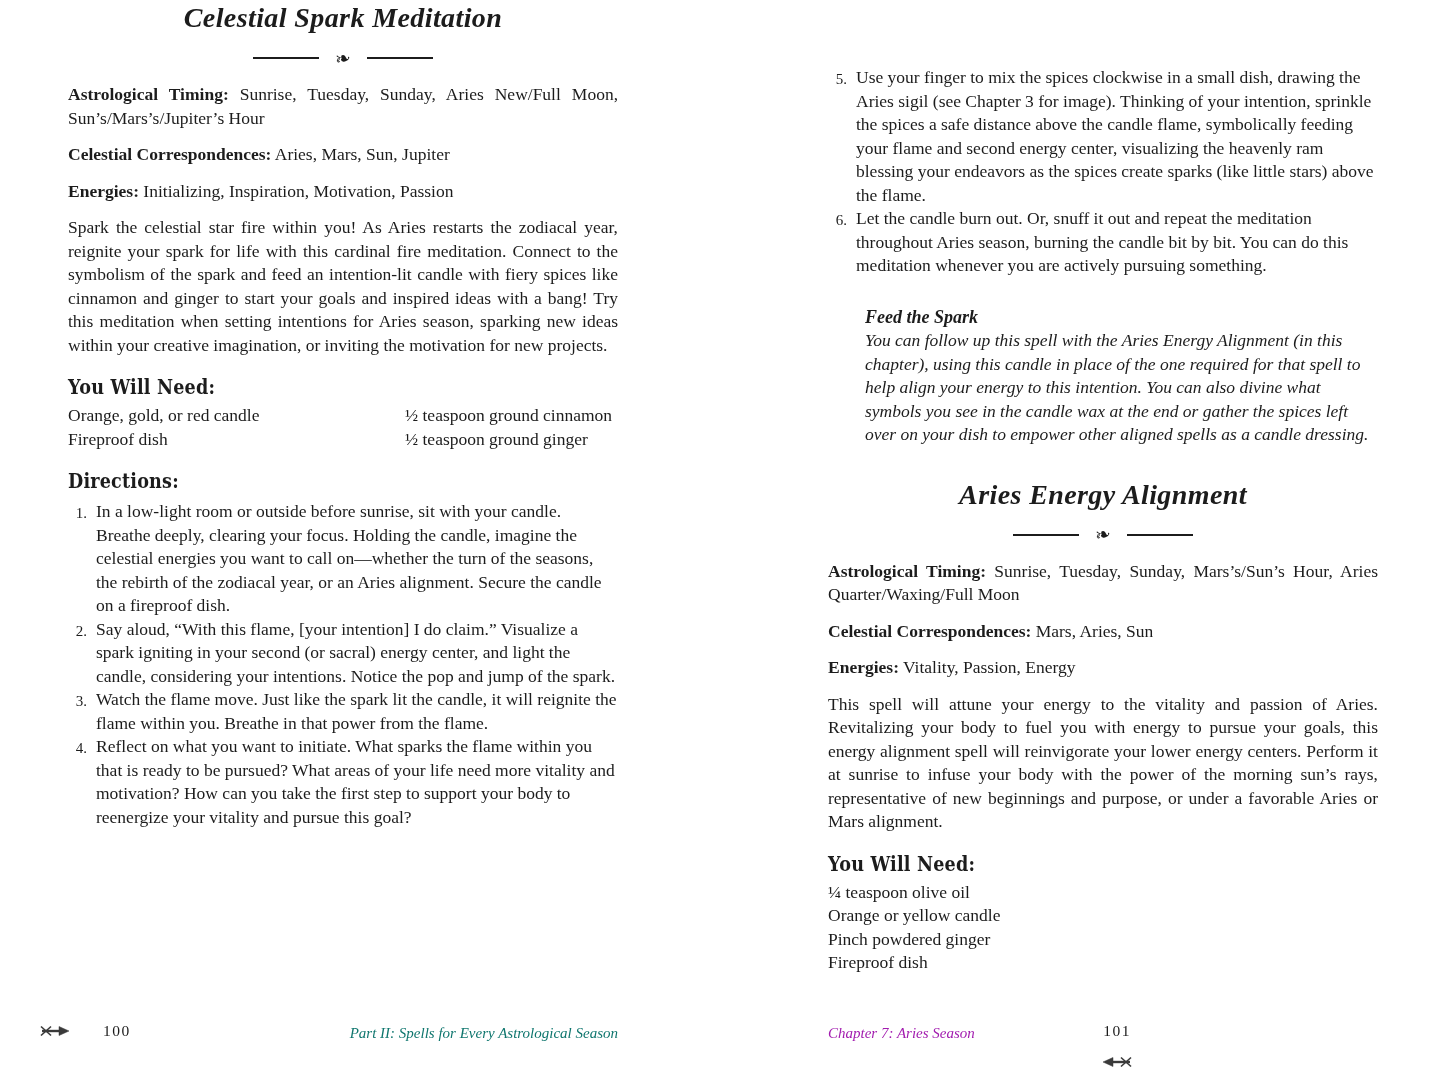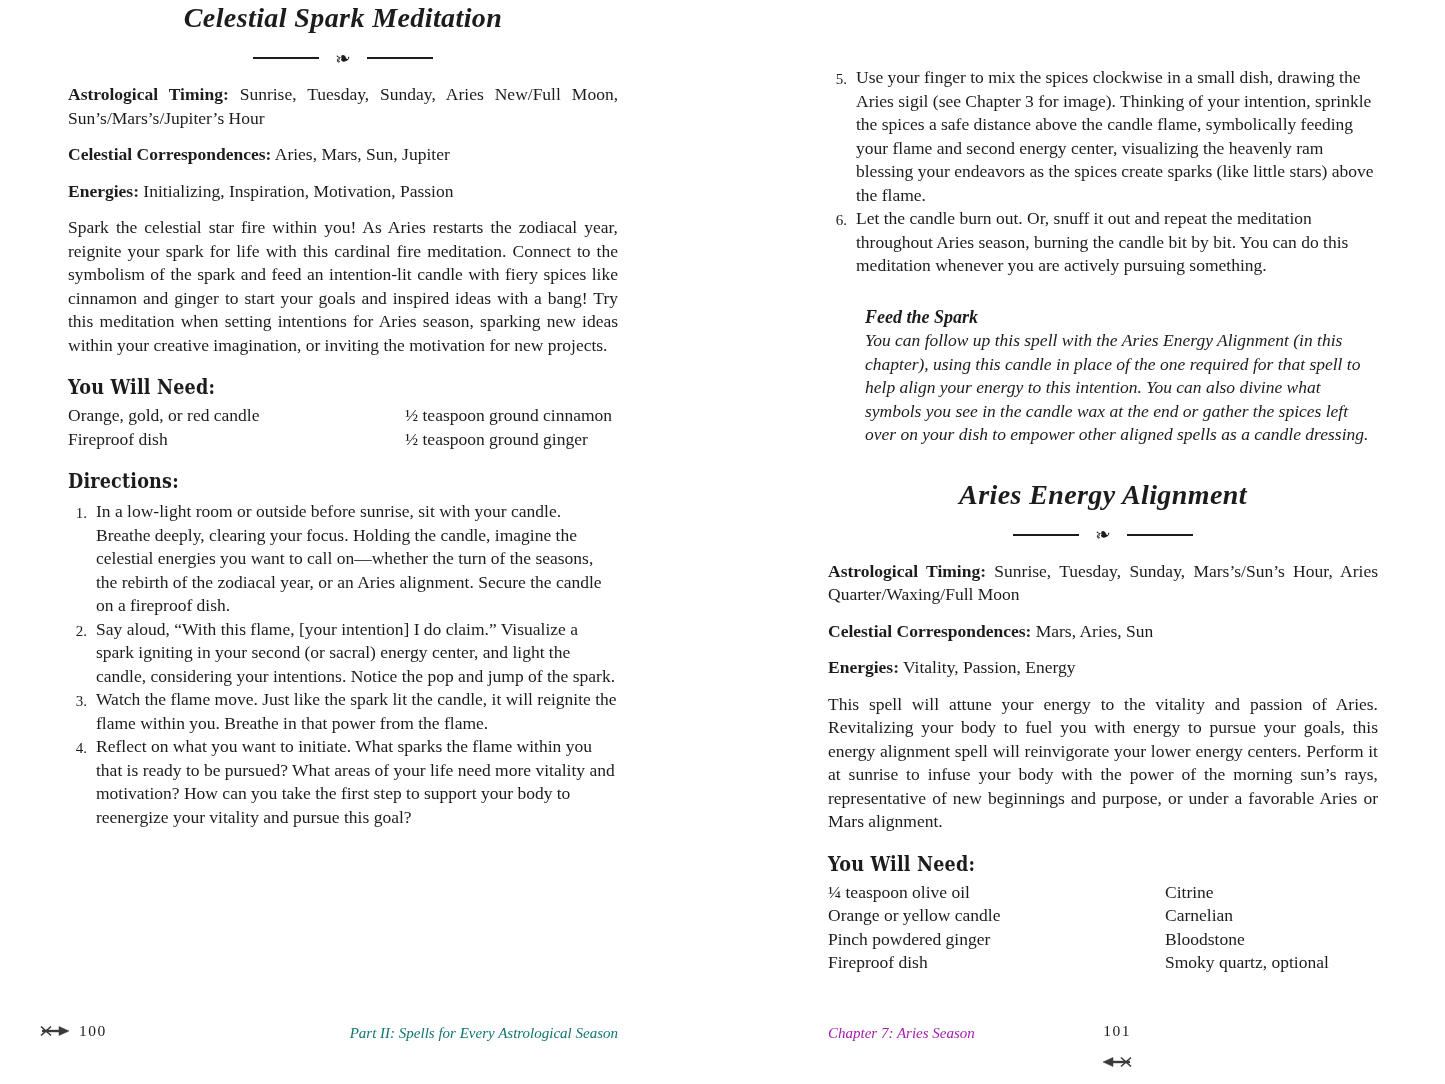--- a/index.html
+++ b/index.html
@@ -117,21 +117,21 @@
 
   .title-block-2 { margin-top: 30px; }
 
   
   .footer-left-num {
     position: absolute;
     left: 40px;
     top: 1022px;
     display: flex;
     align-items: center;
-    gap: 9px;
+    gap: 33px;
     font-size: 15.5px;
     letter-spacing: 1.5px;
   }
   .footer-left-head {
     position: absolute;
     left: 68px;
     top: 1025px;
     width: 550px;
     text-align: right;
     font-style: italic;
@@ -251,26 +251,20 @@
     <div class="body-par">This spell will attune your energy to the vitality and passion of Aries. Revitalizing your body to fuel you with energy to pursue your goals, this energy alignment spell will reinvigorate your lower energy centers. Perform it at sunrise to infuse your body with the power of the morning sun’s rays, representative of new beginnings and purpose, or under a favorable Aries or Mars alignment.</div>
 
     <div class="display-heading">You Will Need:</div>
 
     <div class="ingredients">
       <div class="col">
         <div>¼ teaspoon olive oil</div>
         <div>Orange or yellow candle</div>
         <div>Pinch powdered ginger</div>
         <div>Fireproof dish</div>
-      </div>
-      <div class="col">
-        <div>Citrine</div>
-        <div>Carnelian</div>
-        <div>Bloodstone</div>
-        <div>Smoky quartz, optional</div>
       </div>
     </div>
   </div>
 
   <div class="footer-left-num">
     <span class="arrow-orn">
       <svg width="30" height="14" viewBox="0 0 30 14">
         <g stroke="#3a3a3a" stroke-width="1.6" fill="#3a3a3a">
           <line x1="1" y1="2.5" x2="11" y2="11.5"></line>
           <line x1="1" y1="11.5" x2="11" y2="2.5"></line>

